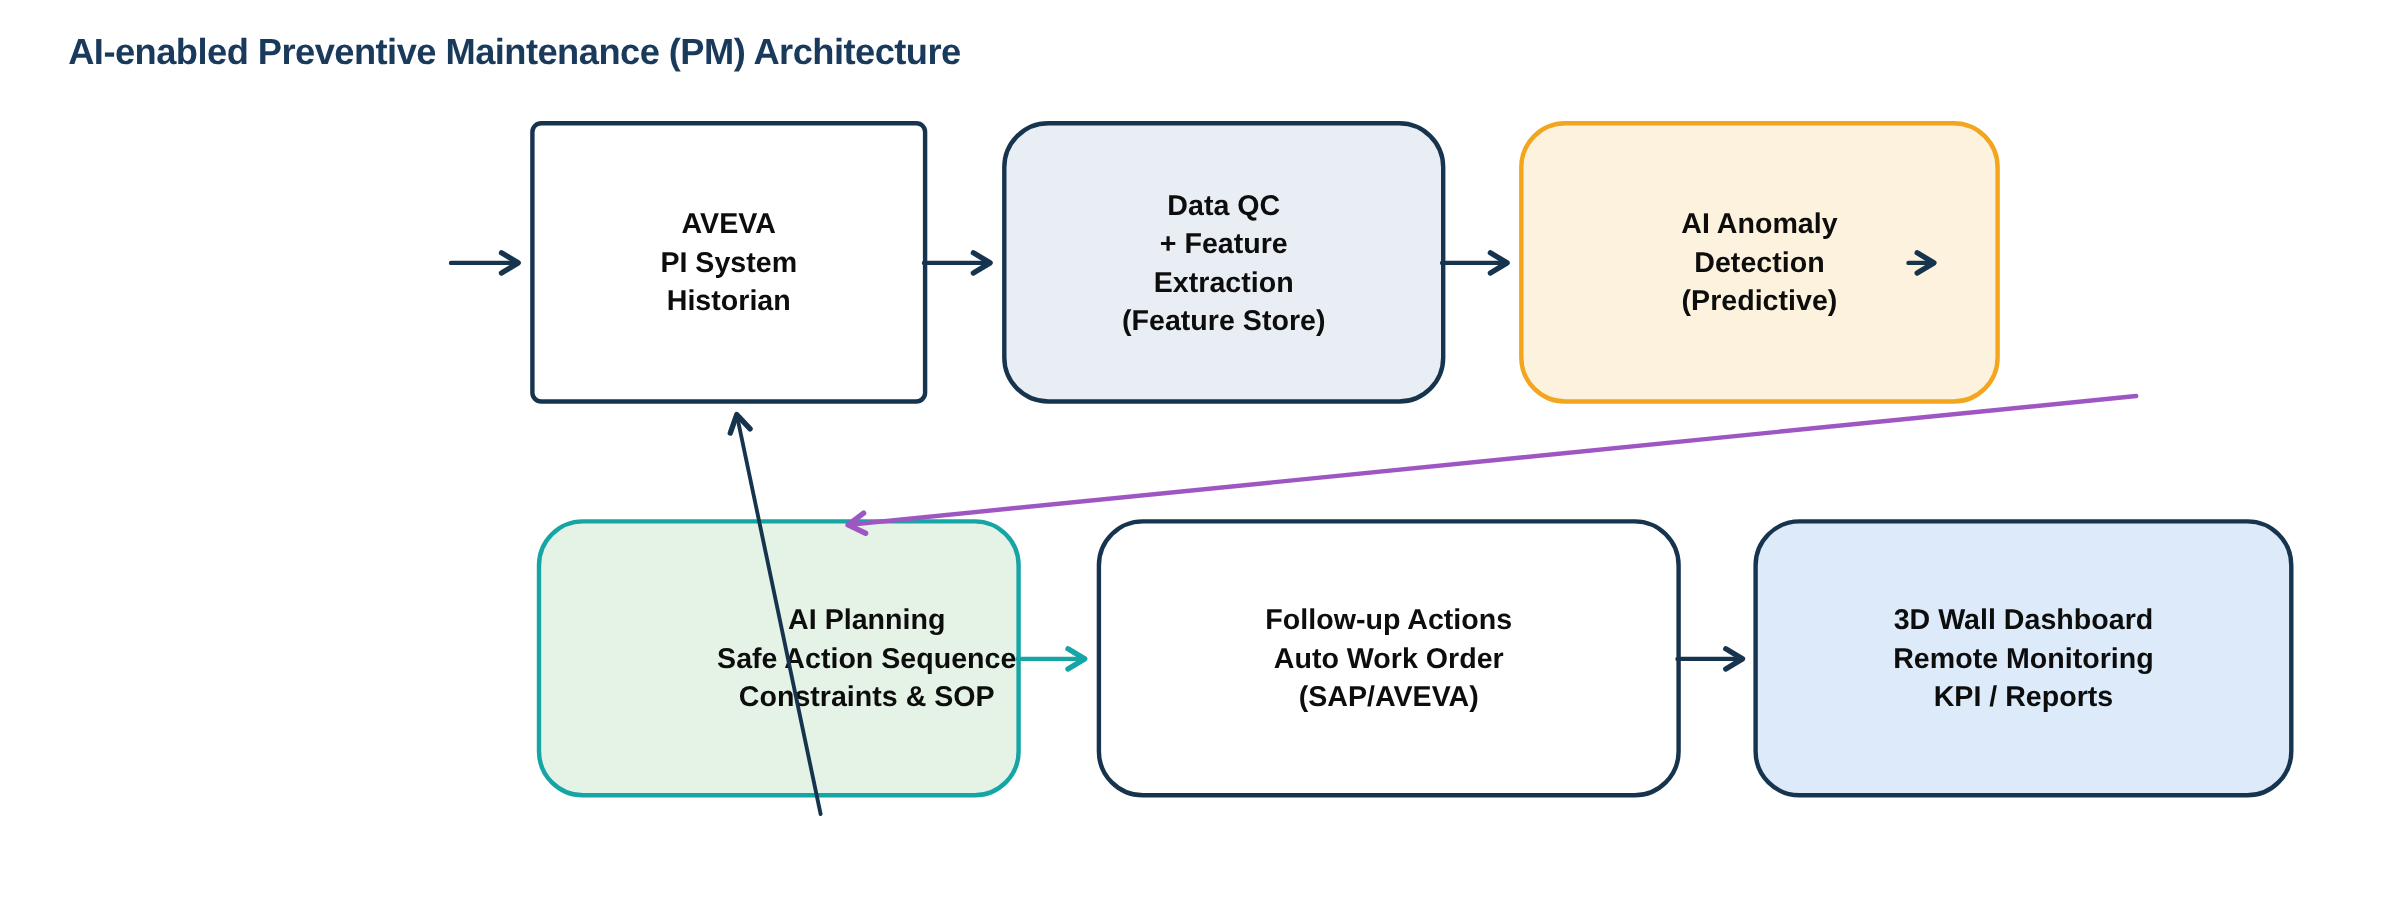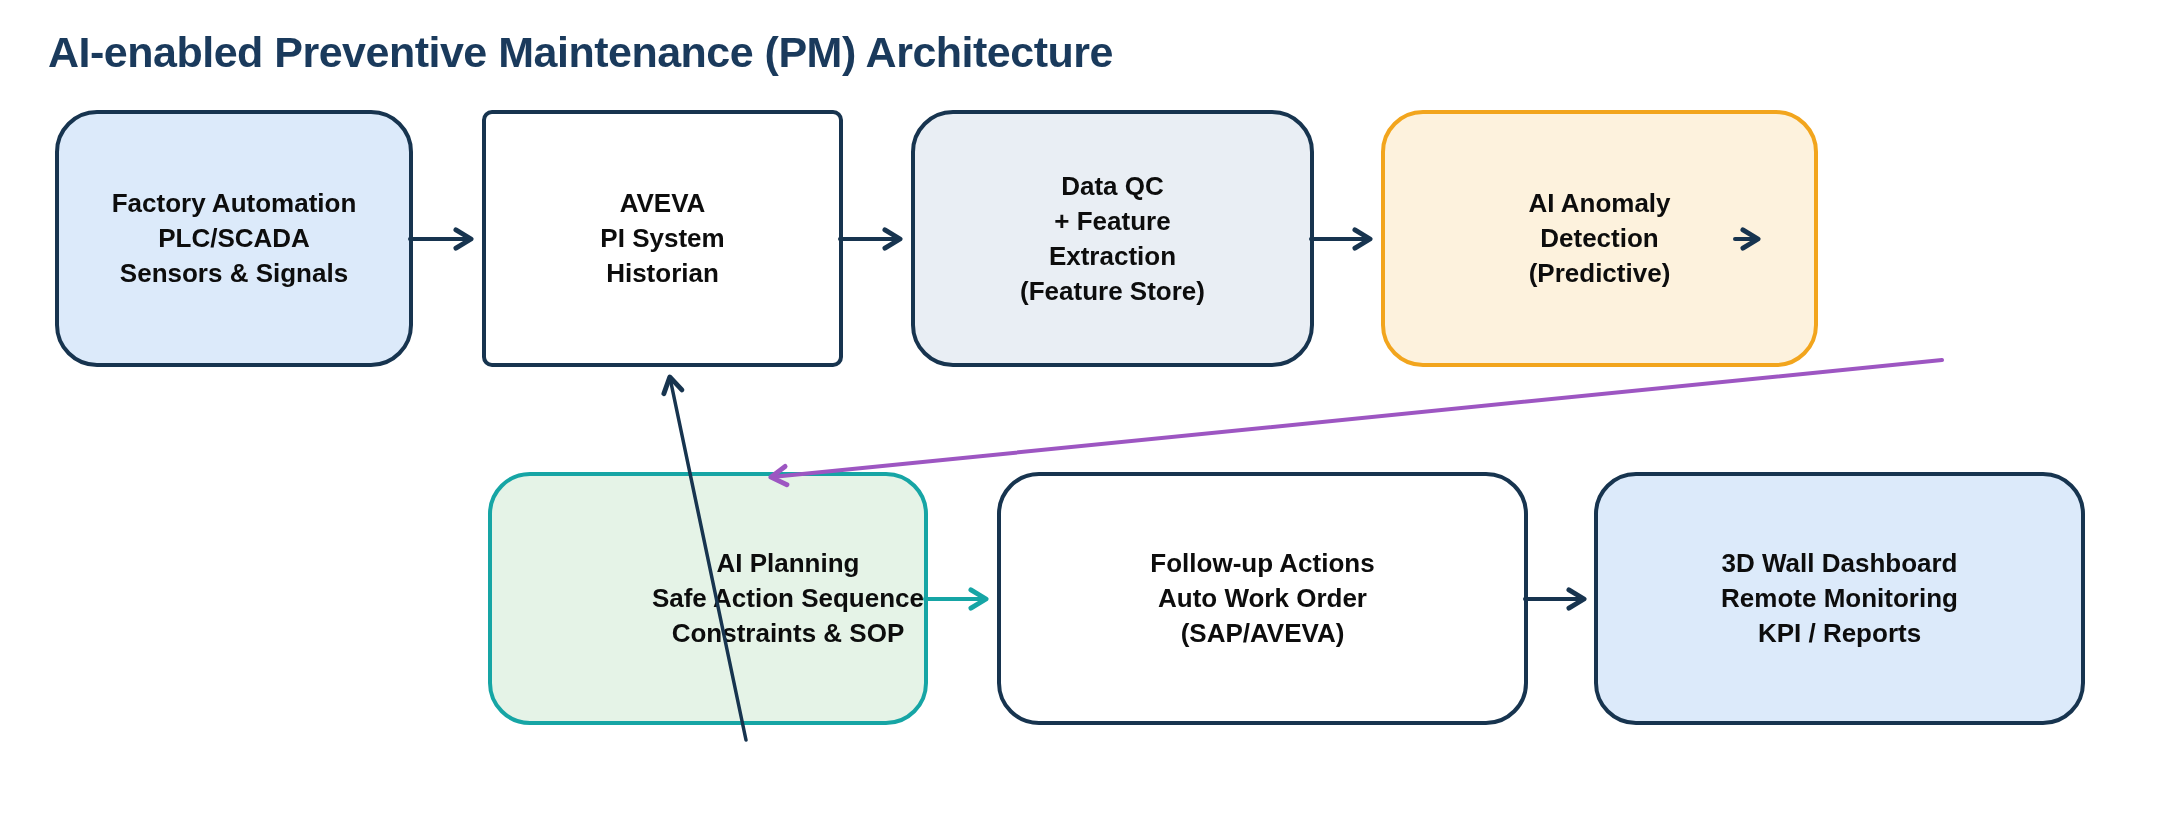--- a/index.html
+++ b/index.html
@@ -4,22 +4,22 @@
 <style>
   html,body{margin:0;padding:0;background:#ffffff;}
   #canvas{
     position:relative;
     width:2179px;height:839px;
     background:#ffffff;
     font-family:"Liberation Sans","DejaVu Sans",sans-serif;
     overflow:hidden;
   }
   .diagram-title{
-    position:absolute;left:48px;top:28px;
-    font-size:43px;font-weight:bold;color:#1a3a5c;
+    position:absolute;left:62px;top:28px;
+    font-size:33px;font-weight:bold;color:#1a3a5c;
     letter-spacing:-0.5px;white-space:nowrap;
   }
   .node{
     position:absolute;
     border:4px solid #17344f;
     border-radius:42px;
     display:flex;align-items:center;justify-content:center;
     box-sizing:border-box;
     text-align:center;
   }
@@ -38,25 +38,20 @@
     pointer-events:none;
   }
 </style>
 </head>
 <body>
 
 <div id="canvas">
 
   <div class="diagram-title">AI-enabled Preventive Maintenance (PM) Architecture</div>
 
-  <div class="node n-blue" style="left:55px;top:110px;width:358px;height:257px;">
-    <div class="node-text">Factory Automation
-PLC/SCADA
-Sensors &amp; Signals</div>
-  </div>
 
   <div class="node n-white" style="left:482px;top:110px;width:361px;height:257px;border-radius:10px;">
     <div class="node-text">AVEVA
 PI System
 Historian</div>
   </div>
 
   <div class="node n-gray" style="left:911px;top:110px;width:403px;height:257px;">
     <div class="node-text">Data QC
 + Feature

